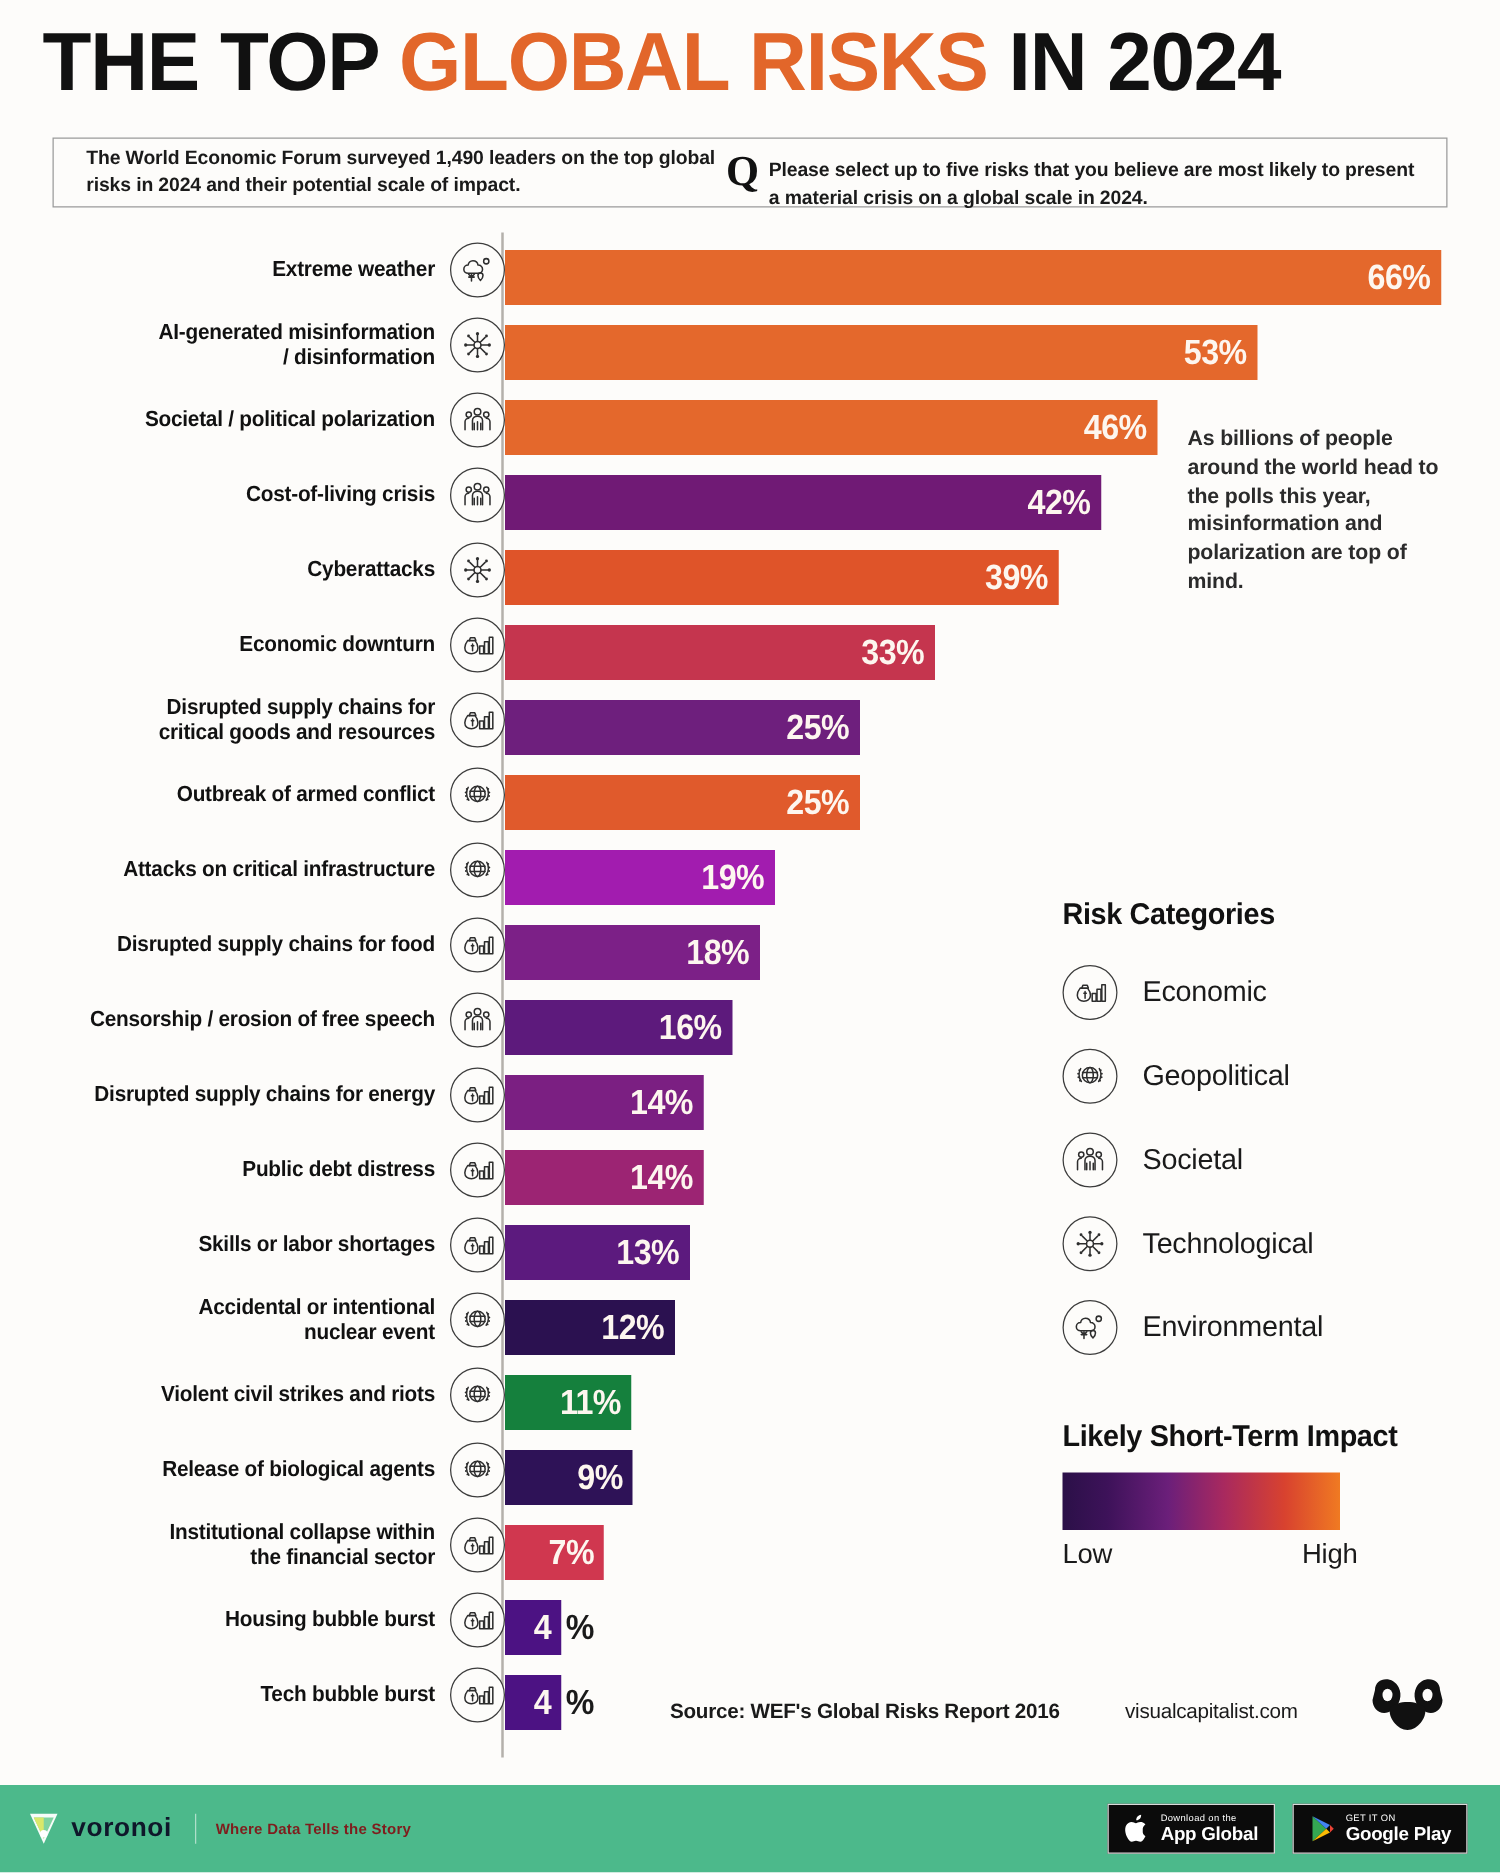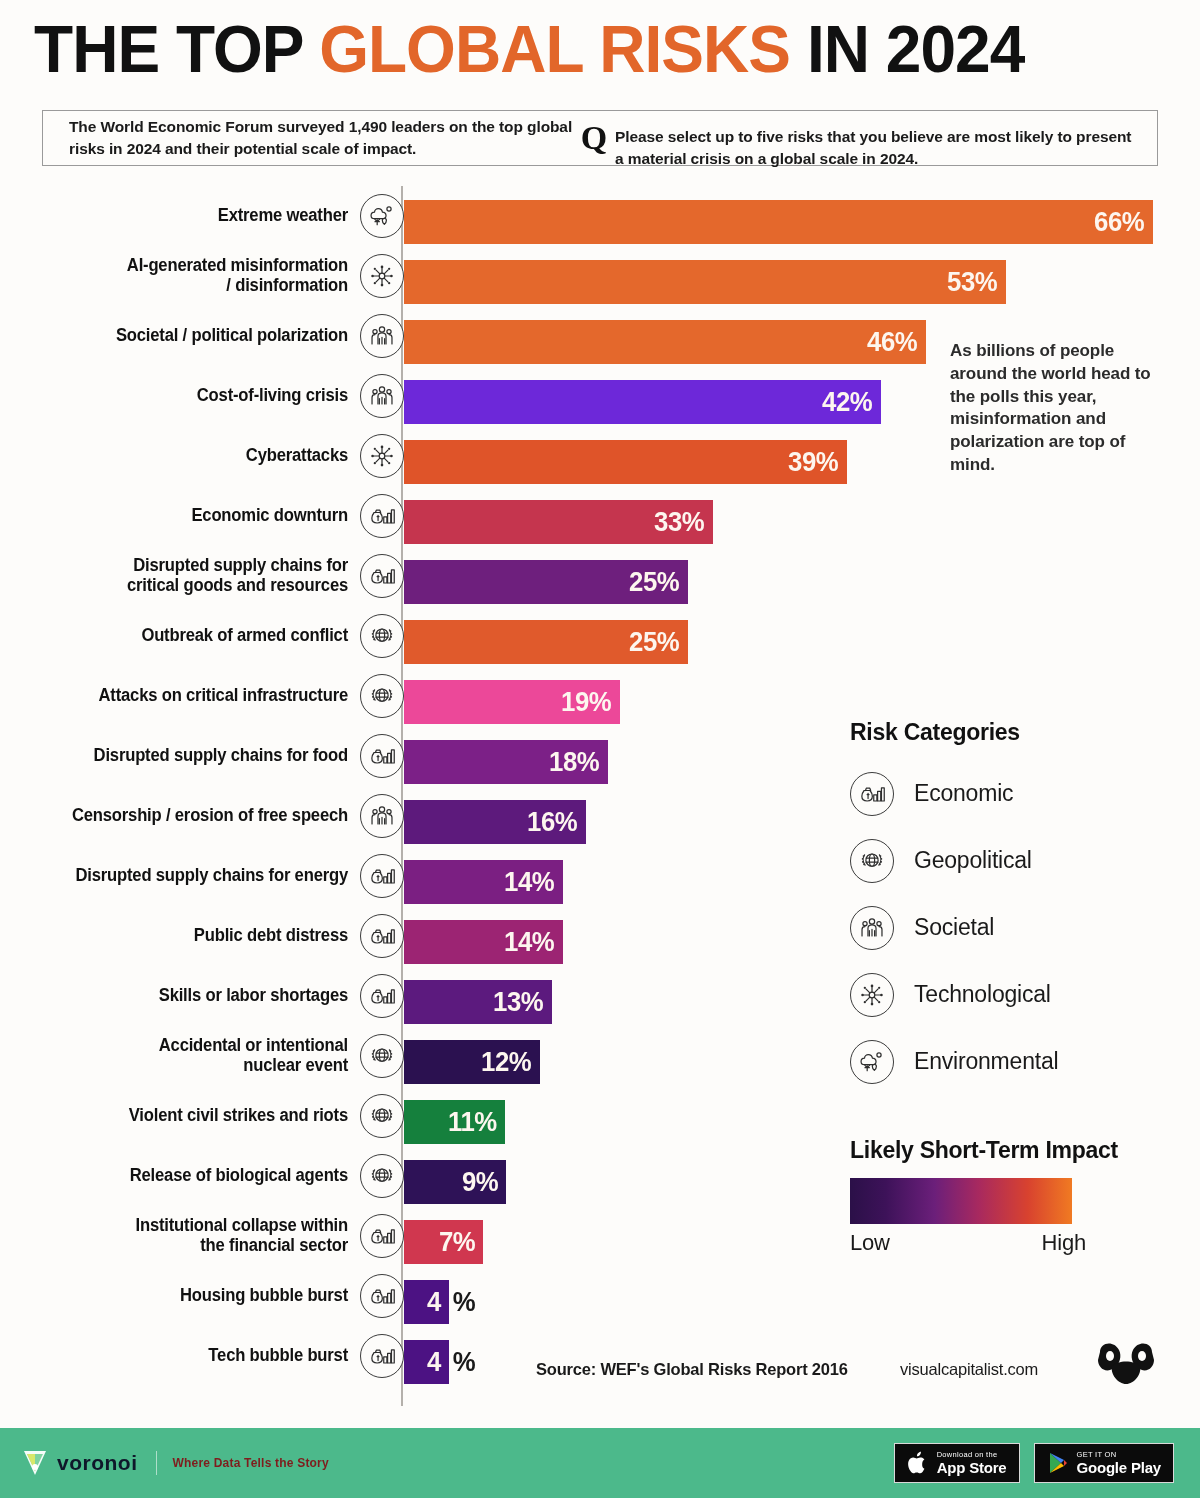--- a/index.html
+++ b/index.html
@@ -245,21 +245,21 @@
             <svg viewBox="0 0 32 32">
               <circle fill="none" stroke="#2e2e2e" stroke-width="1.4" stroke-linecap="round" stroke-linejoin="round" cx="16" cy="8.5" r="3"></circle>
               <path fill="none" stroke="#2e2e2e" stroke-width="1.4" stroke-linecap="round" stroke-linejoin="round" d="M11.4 25v-8.6c0-2.2 2-3.9 4.6-3.9s4.6 1.7 4.6 3.9V25"></path>
               <circle fill="none" stroke="#2e2e2e" stroke-width="1.4" stroke-linecap="round" stroke-linejoin="round" cx="8" cy="11" r="2.4"></circle>
               <path fill="none" stroke="#2e2e2e" stroke-width="1.4" stroke-linecap="round" stroke-linejoin="round" d="M4.6 25v-7.4c0-1.8 1.5-3.2 3.4-3.2"></path>
               <circle fill="none" stroke="#2e2e2e" stroke-width="1.4" stroke-linecap="round" stroke-linejoin="round" cx="24" cy="11" r="2.4"></circle>
               <path fill="none" stroke="#2e2e2e" stroke-width="1.4" stroke-linecap="round" stroke-linejoin="round" d="M27.4 25v-7.4c0-1.8-1.5-3.2-3.4-3.2"></path>
               <path fill="none" stroke="#2e2e2e" stroke-width="1.4" stroke-linecap="round" stroke-linejoin="round" d="M16 17.5V25M13 19v6M19 19v6"></path>
             </svg>
           </div>
-          <div class="bar" style="width: 477px; background: #6d28d9;">
+          <div class="bar" style="width: 477px; background: #701a75;">
             <span class="barval">42%</span>
           </div>
         </div>
         <div class="row" style="top: 240px;">
           <div class="rowlabel">
             <span>Cyberattacks</span>
           </div>
           <div class="iconcircle">
             <svg viewBox="0 0 32 32">
               <circle fill="none" stroke="#2e2e2e" stroke-width="1.4" stroke-linecap="round" stroke-linejoin="round" cx="16" cy="16" r="3.2"></circle>
@@ -286,21 +286,21 @@
           <div class="iconcircle">
             <svg viewBox="0 0 32 32">
               <path fill="none" stroke="#2e2e2e" stroke-width="1.4" stroke-linecap="round" stroke-linejoin="round" d="M7 12c-1.6 2-2.6 4.4-2.6 6.6 0 3.4 2.6 5.4 6 5.4s6-2 6-5.4c0-2.2-1-4.6-2.6-6.6z"></path>
               <path fill="none" stroke="#2e2e2e" stroke-width="1.4" stroke-linecap="round" stroke-linejoin="round" d="M8.5 12l1-2.6h4l1 2.6"></path>
               <path fill="none" stroke="#2e2e2e" stroke-width="1.4" stroke-linecap="round" stroke-linejoin="round" d="M10.4 16.6h2.2M11.5 15.2v6"></path>
               <rect fill="none" stroke="#2e2e2e" stroke-width="1.4" stroke-linecap="round" stroke-linejoin="round" x="18" y="17" width="3.6" height="7"></rect>
               <rect fill="none" stroke="#2e2e2e" stroke-width="1.4" stroke-linecap="round" stroke-linejoin="round" x="22.4" y="13" width="3.6" height="11"></rect>
               <rect fill="none" stroke="#2e2e2e" stroke-width="1.4" stroke-linecap="round" stroke-linejoin="round" x="26.8" y="9" width="3.2" height="15"></rect>
             </svg>
           </div>
-          <div class="bar" style="width: 309px; background: rgb(197, 53, 78);">
+          <div class="bar" style="width: 344px; background: rgb(197, 53, 78);">
             <span class="barval">33%</span>
           </div>
         </div>
         <div class="row" style="top: 360px;">
           <div class="rowlabel">
             <div><span>Disrupted supply chains for</span><br><span>critical goods and resources</span></div>
           </div>
           <div class="iconcircle">
             <svg viewBox="0 0 32 32">
               <path fill="none" stroke="#2e2e2e" stroke-width="1.4" stroke-linecap="round" stroke-linejoin="round" d="M7 12c-1.6 2-2.6 4.4-2.6 6.6 0 3.4 2.6 5.4 6 5.4s6-2 6-5.4c0-2.2-1-4.6-2.6-6.6z"></path>
@@ -352,21 +352,21 @@
               <circle fill="#2e2e2e" cx="6.2" cy="10.4" r="0.9"></circle>
               <circle fill="#2e2e2e" cx="5.2" cy="13.6" r="0.9"></circle>
               <circle fill="#2e2e2e" cx="5.4" cy="17" r="0.9"></circle>
               <circle fill="#2e2e2e" cx="6.8" cy="20" r="0.9"></circle>
               <circle fill="#2e2e2e" cx="25.8" cy="10.4" r="0.9"></circle>
               <circle fill="#2e2e2e" cx="26.8" cy="13.6" r="0.9"></circle>
               <circle fill="#2e2e2e" cx="26.6" cy="17" r="0.9"></circle>
               <circle fill="#2e2e2e" cx="25.2" cy="20" r="0.9"></circle>
             </svg>
           </div>
-          <div class="bar" style="width: 216px; background: #ec4899;">
+          <div class="bar" style="width: 216px; background: #a21caf;">
             <span class="barval">19%</span>
           </div>
         </div>
         <div class="row" style="top: 540px;">
           <div class="rowlabel">
             <span>Disrupted supply chains for food</span>
           </div>
           <div class="iconcircle">
             <svg viewBox="0 0 32 32">
               <path fill="none" stroke="#2e2e2e" stroke-width="1.4" stroke-linecap="round" stroke-linejoin="round" d="M7 12c-1.6 2-2.6 4.4-2.6 6.6 0 3.4 2.6 5.4 6 5.4s6-2 6-5.4c0-2.2-1-4.6-2.6-6.6z"></path>
@@ -702,21 +702,21 @@
     <div class="divider"></div>
     <span class="tagline">Where Data Tells the Story</span>
     <div class="badges">
       <div class="badge">
         <svg class="bsvg" viewBox="0 0 22 24">
           <path d="M15.2 12.5c0-2.6 2.1-3.8 2.2-3.9-1.2-1.8-3.1-2-3.8-2-1.6-.2-3.1.9-3.9.9-.8 0-2.1-.9-3.4-.9-1.8 0-3.4 1-4.3 2.6-1.8 3.2-.5 7.9 1.3 10.5.9 1.3 1.9 2.7 3.2 2.6 1.3-.1 1.8-.8 3.3-.8s2 .8 3.4.8c1.4 0 2.3-1.3 3.1-2.6.6-.9 1-1.9 1.1-2-.1 0-2.2-.9-2.2-3.2z" fill="#fff"></path>
           <path d="M12.9 3.9c.7-.8 1.1-2 1-3.2-1 0-2.2.7-2.9 1.5-.6.7-1.2 1.9-1 3 1.1.1 2.2-.6 2.9-1.3z" fill="#fff"></path>
         </svg>
         <span class="btxt">
           <span class="bsmall">Download on the</span>
-          <span class="bbig">App Store</span>
+          <span class="bbig">App Global</span>
         </span>
       </div>
       <div class="badge">
         <svg class="bsvg" viewBox="0 0 22 24">
           <path d="M3 2 L14 12 L3 22 Z" fill="#34a853"></path>
           <path d="M3 2 L14 12 L17 9 Z" fill="#4285f4"></path>
           <path d="M14 12 L17 15 L3 22 Z" fill="#fbbc04"></path>
           <path d="M17 9 L20 12 L17 15 Z" fill="#ea4335"></path>
         </svg>
         <span class="btxt">

